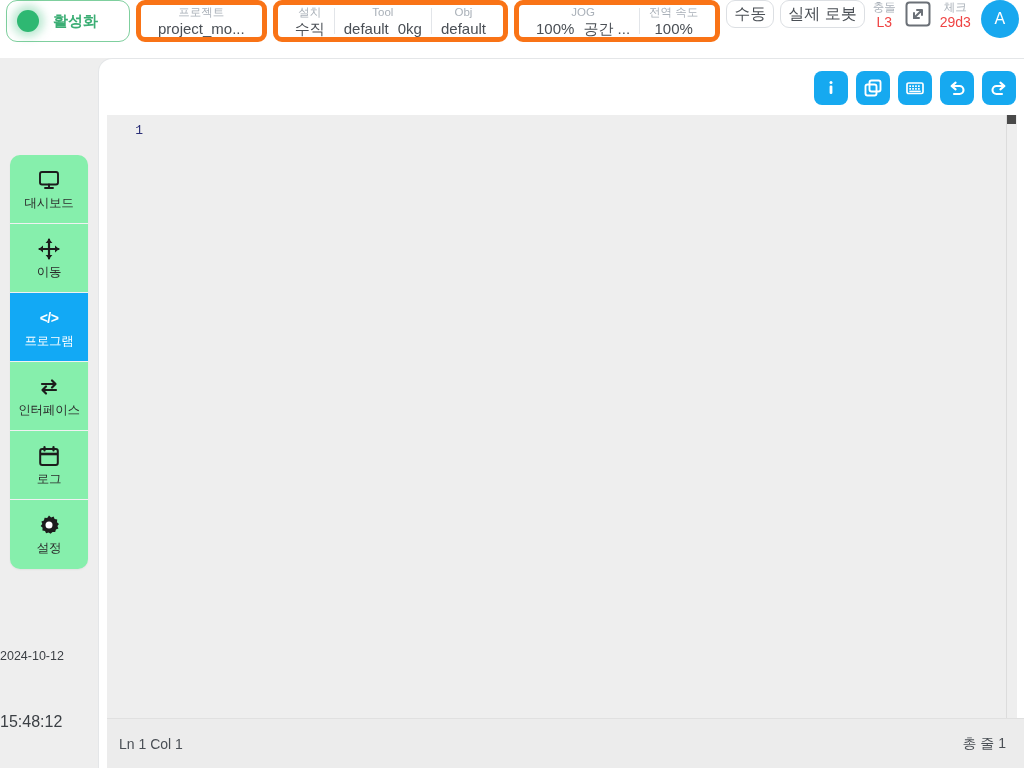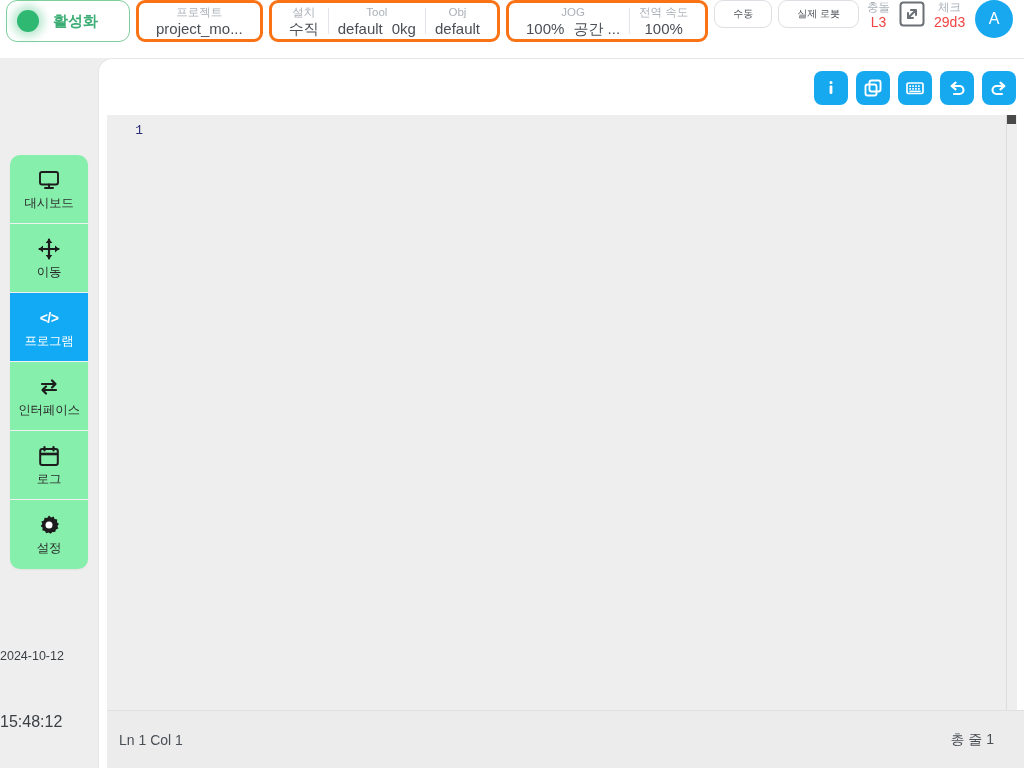--- a/index.html
+++ b/index.html
@@ -13,21 +13,21 @@
   
   .topbar {
     position: absolute; top: 0; left: 0;
     width: 1024px; height: 58px;
     background: #ffffff;
     display: flex; align-items: flex-start;
     padding: 0 6px;
     gap: 6px;
   }
   .chip {
-    border: 3px solid #f97316;
+    border: 5px solid #f97316;
     border-radius: 9px;
     background: #ffffff;
     height: 42px;
     display: flex; align-items: center;
     padding: 0 8px;
   }
   .chip-activate {
     border: 1px solid #7fcf9e;
     border-radius: 11px;
     min-width: 124px;
@@ -44,21 +44,21 @@
     color: #3cae75; font-size: 15px; font-weight: 600;
   }
   .field { display: flex; flex-direction: column; align-items: center; justify-content: center; padding: 0 9px; }
   .field .k { color: #a9b0b8; font-size: 11.5px; line-height: 15px; white-space: nowrap; }
   .field .v { color: #4a4f55; font-size: 15px; line-height: 18px; white-space: nowrap; }
   .field-inline { display: flex; align-items: baseline; gap: 9px; justify-content: center; }
   .vsep { width: 1px; height: 26px; background: #e2e5e9; }
   .btn-plain {
     border: 1px solid #dcdfe3; border-radius: 9px; background: #fff;
     height: 28px; display: flex; align-items: center; justify-content: center;
-    padding: 0 18px; color: #4a4f55; font-size: 10px; white-space: nowrap;
+    padding: 0 7px; color: #4a4f55; font-size: 16px; white-space: nowrap;
   }
   .mini { display: flex; flex-direction: column; align-items: center; justify-content: center; padding: 0 2px; }
   .mini .k { color: #a9b0b8; font-size: 11.5px; line-height: 14px; white-space: nowrap; }
   .mini .v { color: #ef4444; font-size: 14px; line-height: 17px; white-space: nowrap; }
   .expand-icon { width: 28px; height: 28px; flex: 0 0 auto; }
   .avatar {
     width: 38px; height: 38px; border-radius: 50%;
     background: #18a8ef; color: #ffffff;
     display: flex; align-items: center; justify-content: center;
     font-size: 16px; flex: 0 0 auto; margin-left: 2px;
@@ -146,25 +146,25 @@
     border-left: 1px solid #dcdcdc;
     background: #eeeeee;
   }
   .scrollthumb {
     position: absolute; right: 1px; top: 0;
     width: 9px; height: 9px;
     background: #4a4a4a;
   }
   .statusbar {
     position: absolute; left: 8px; right: 0; bottom: 0;
-    height: 58px;
+    height: 50px;
     background: #ececec;
     border-top: 1px solid #e0e0e0;
     display: flex; align-items: center; justify-content: space-between;
-    padding: 0 30px 0 12px;
+    padding: 0 18px 0 12px;
     color: #4a4f55; font-size: 14px;
   }
 </style>
 </head>
 <body>
 
 <div class="topbar">
 
   <div class="chip chip-activate">
     <div class="led"></div>

